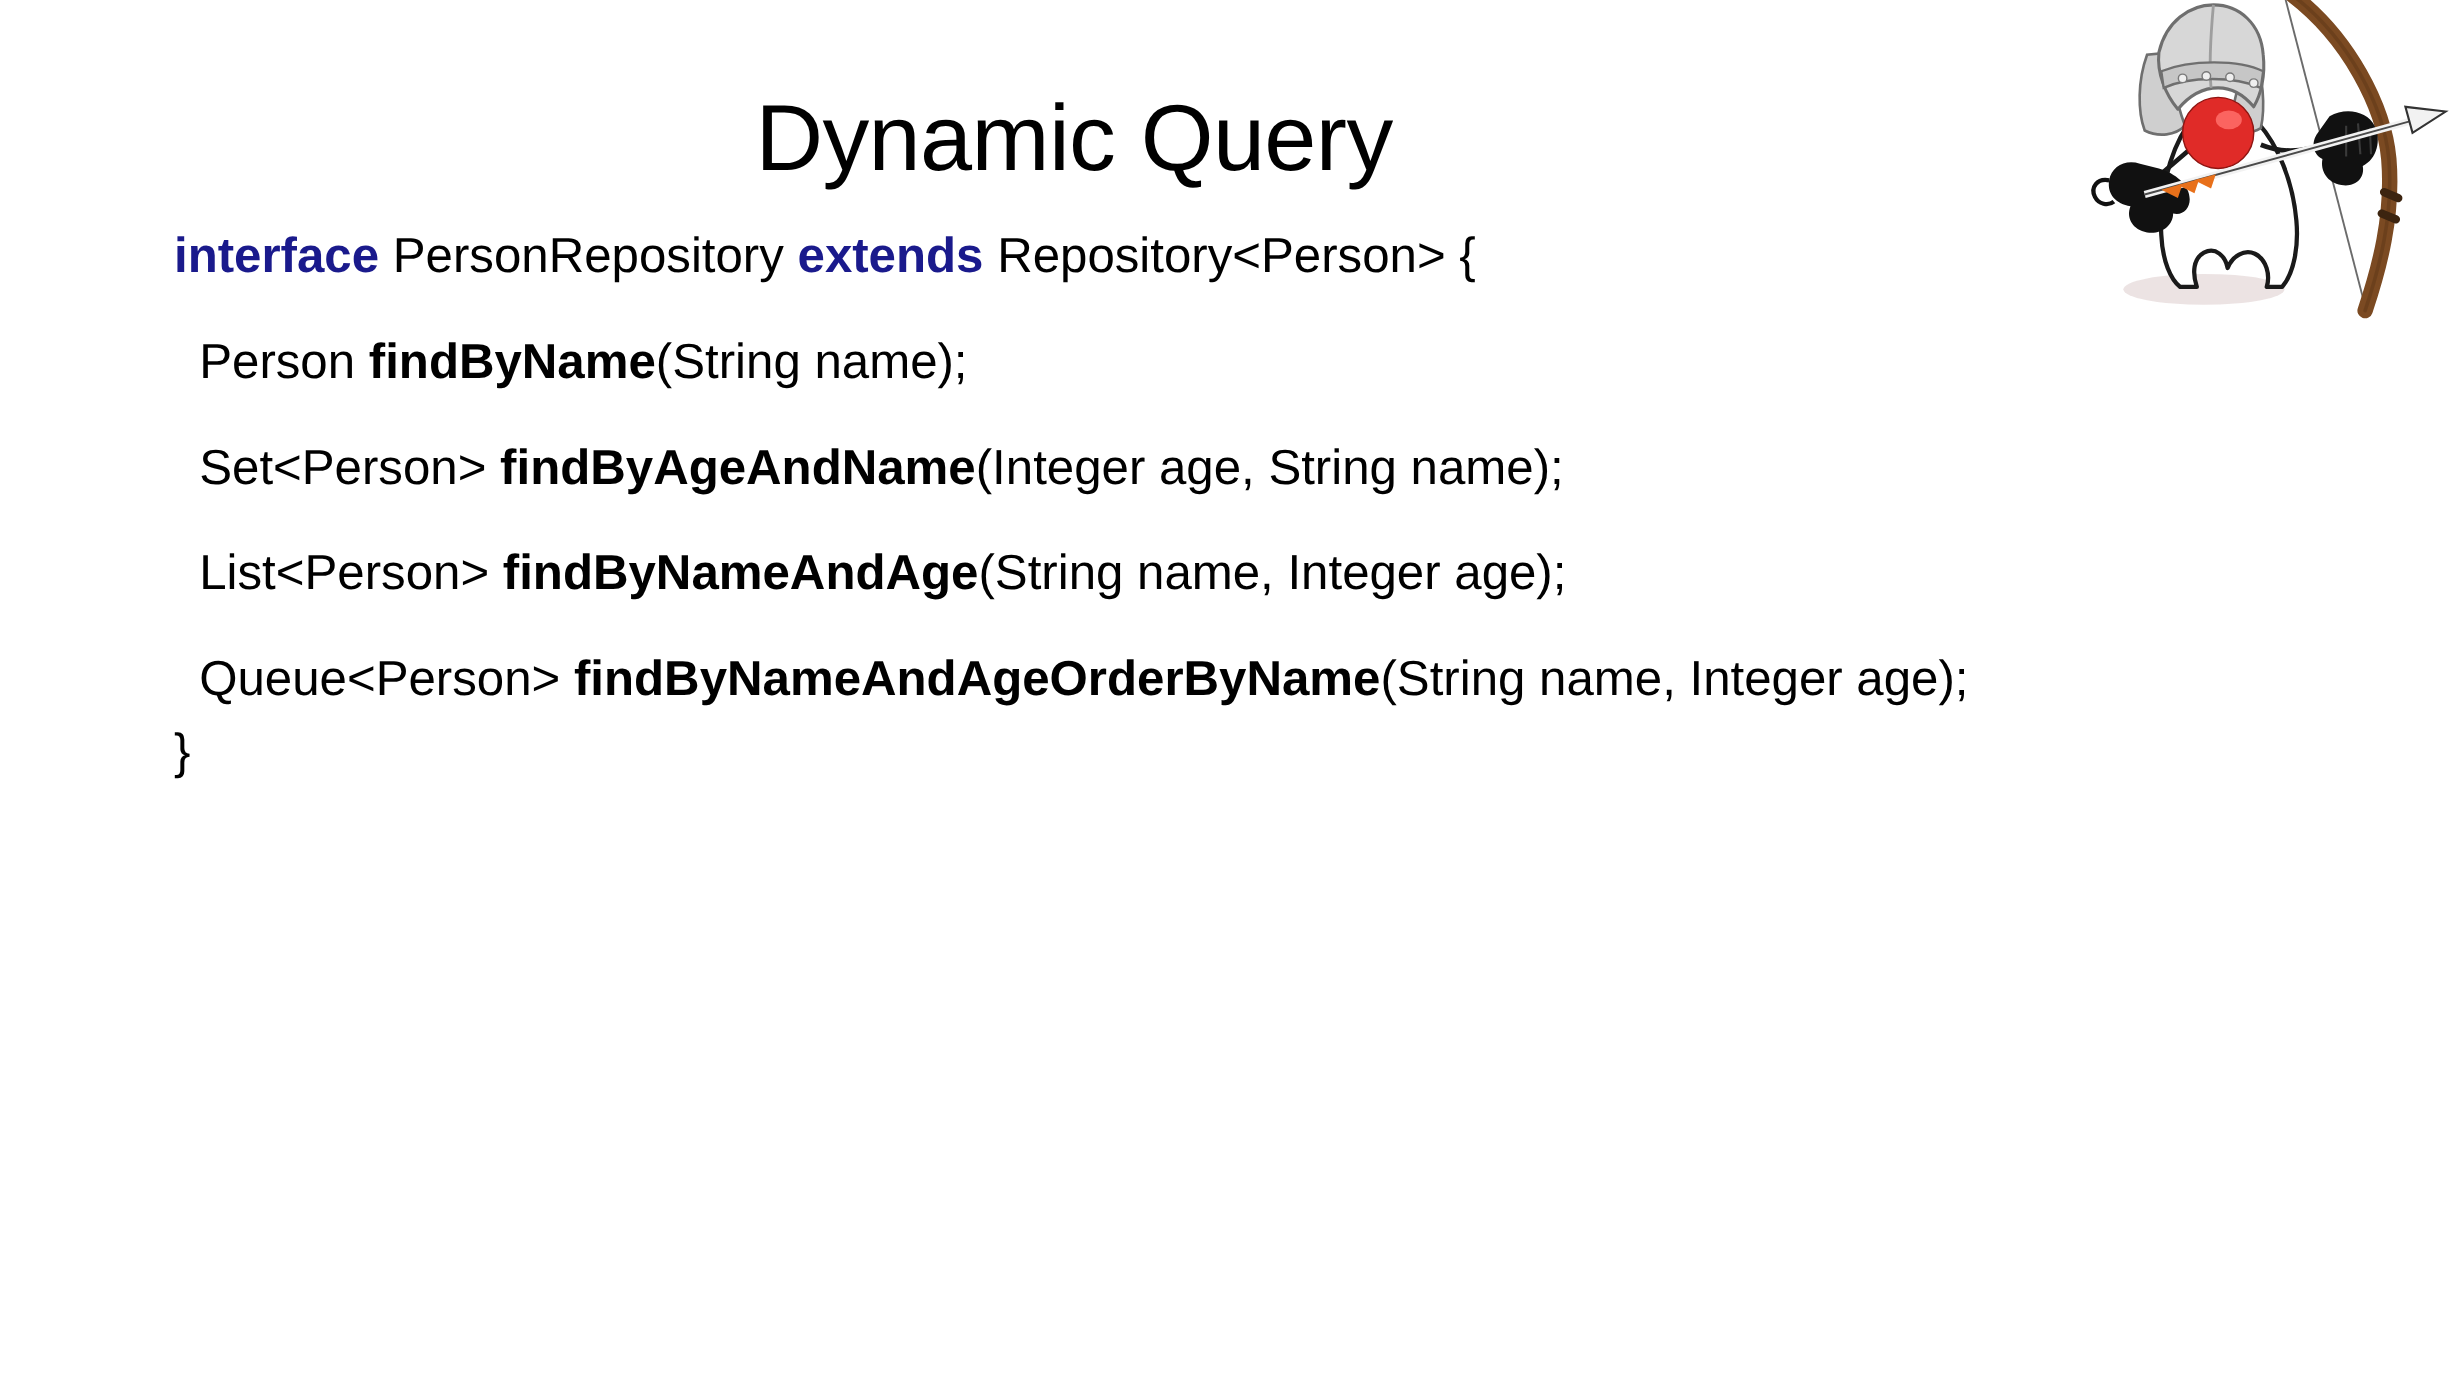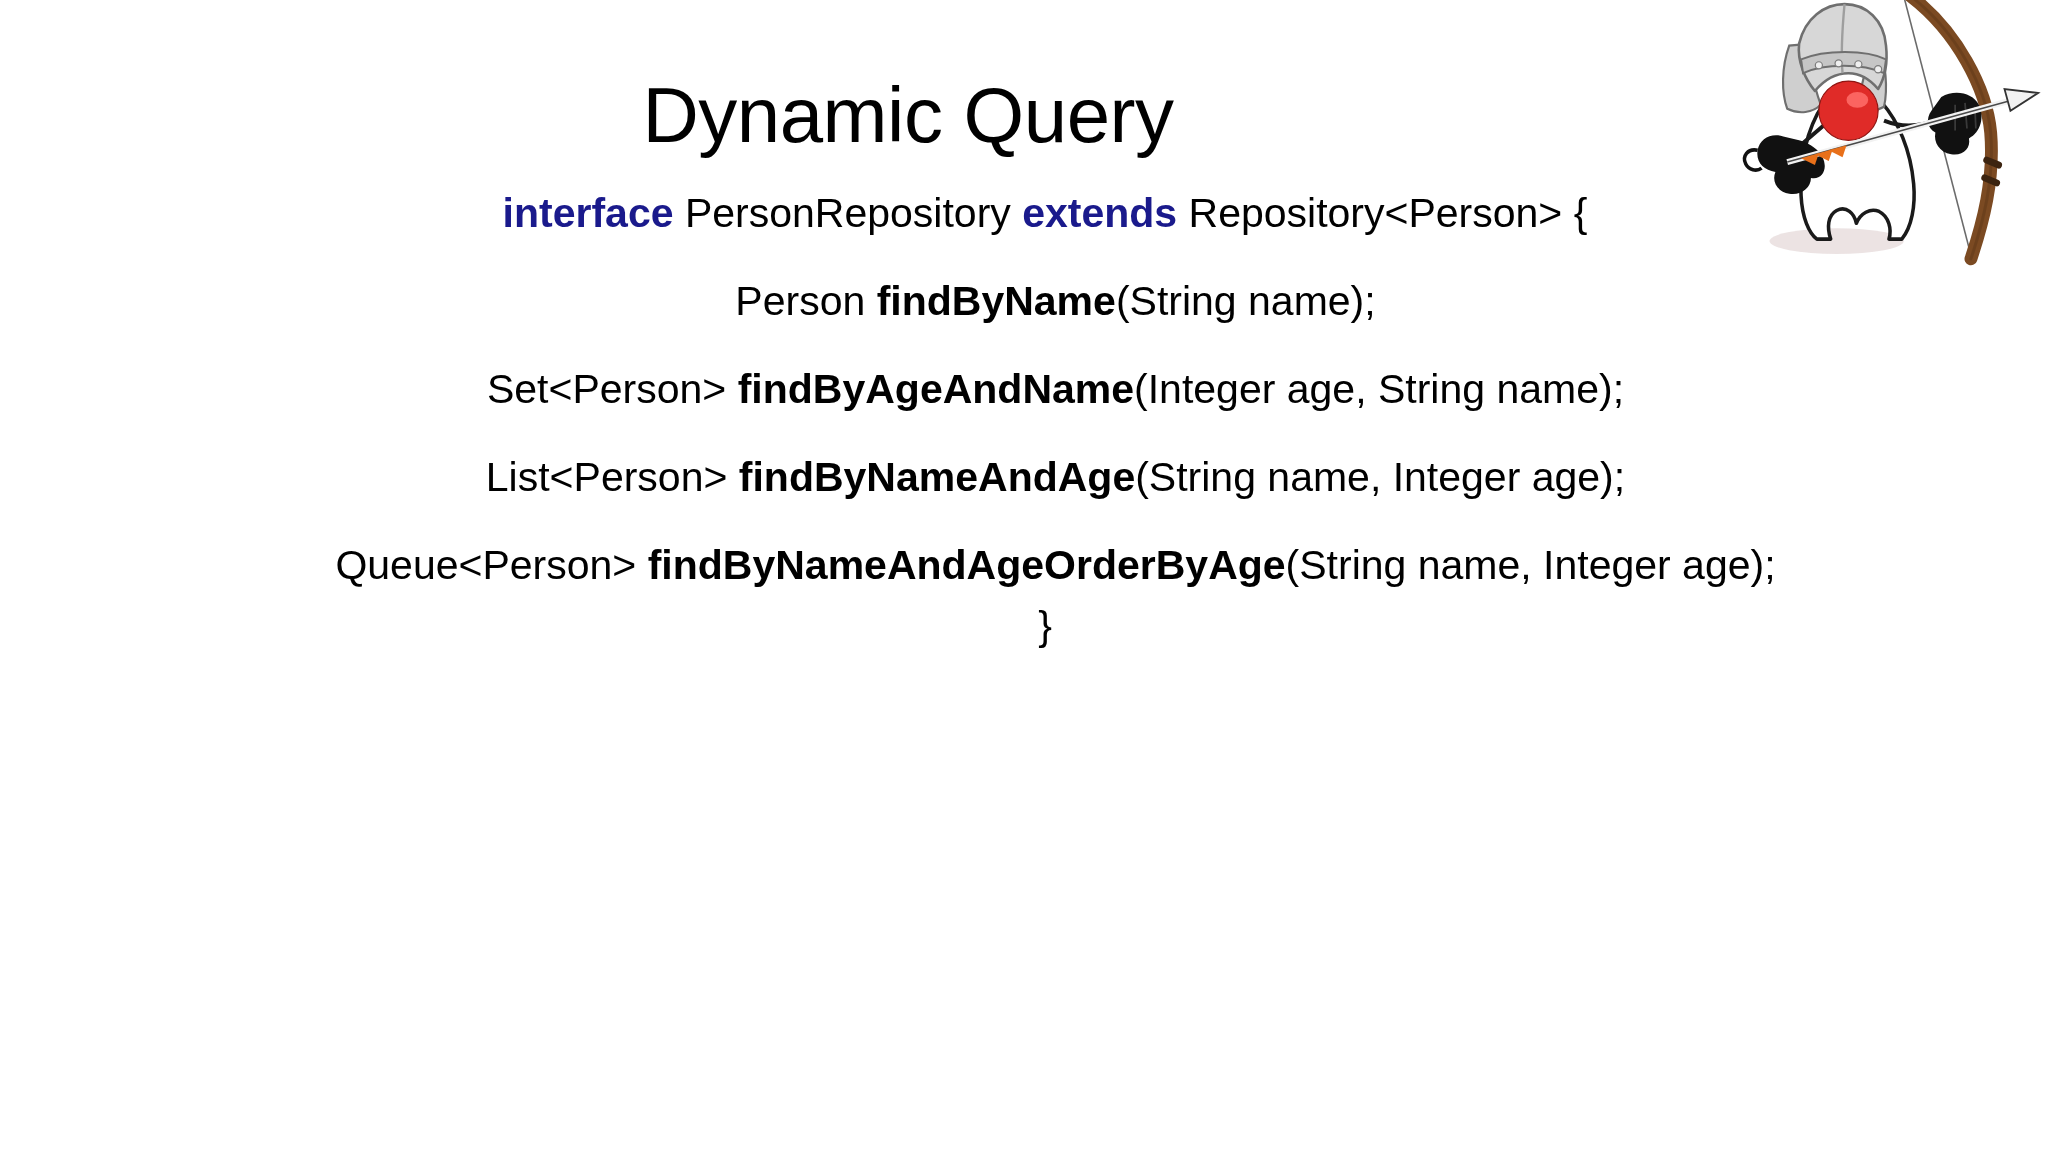--- a/index.html
+++ b/index.html
@@ -21,31 +21,29 @@
     position: absolute;
     left: 0;
     top: 18px;
     width: 1790px;
     text-align: center;
     font-size: 78px;
     font-weight: normal;
     color: #000000;
     letter-spacing: -0.5px;
     white-space: nowrap;
-    padding-left: 13px;
   }
 
   
   #code-block {
     position: absolute;
     left: 145px;
     top: 192px;
     width: 1800px;
     color: #000000;
-    text-align: center;
   }
   .code-line {
     font-size: 41px;
     line-height: 1.05;
     white-space: nowrap;
     color: #000000;
   }
   .code-line.signature {
     margin-left: 21px;
     margin-top: 45px;
@@ -106,21 +104,21 @@
     <div class="code-line signature">
       <span class="plain">Set&lt;Person&gt; </span><span class="mname">findByAgeAndName</span><span class="plain">(Integer age, String name);</span>
     </div>
 
     <div class="code-line signature">
       <span class="plain">List&lt;Person&gt; </span><span class="mname">findByNameAndAge</span><span class="plain">(String name, Integer age);</span>
     </div>
 
 
     <div class="code-line signature">
-      <span class="plain">Queue&lt;Person&gt; </span><span class="mname">findByNameAndAgeOrderByAge</span><span class="plain">(String name, Integer age);</span>
+      <span class="plain">Queue&lt;Person&gt; </span><span class="mname">findByNameAndAgeOrderByName</span><span class="plain">(String name, Integer age);</span>
     </div>
 
     <div class="code-line closing">}</div>
 
   </div>
 
   <div id="duke-mascot">
     <svg viewBox="0 0 320 275" xmlns="http://www.w3.org/2000/svg">
 
       <ellipse cx="110" cy="250" rx="68" ry="13" fill="#e6dada" opacity="0.75"></ellipse>

